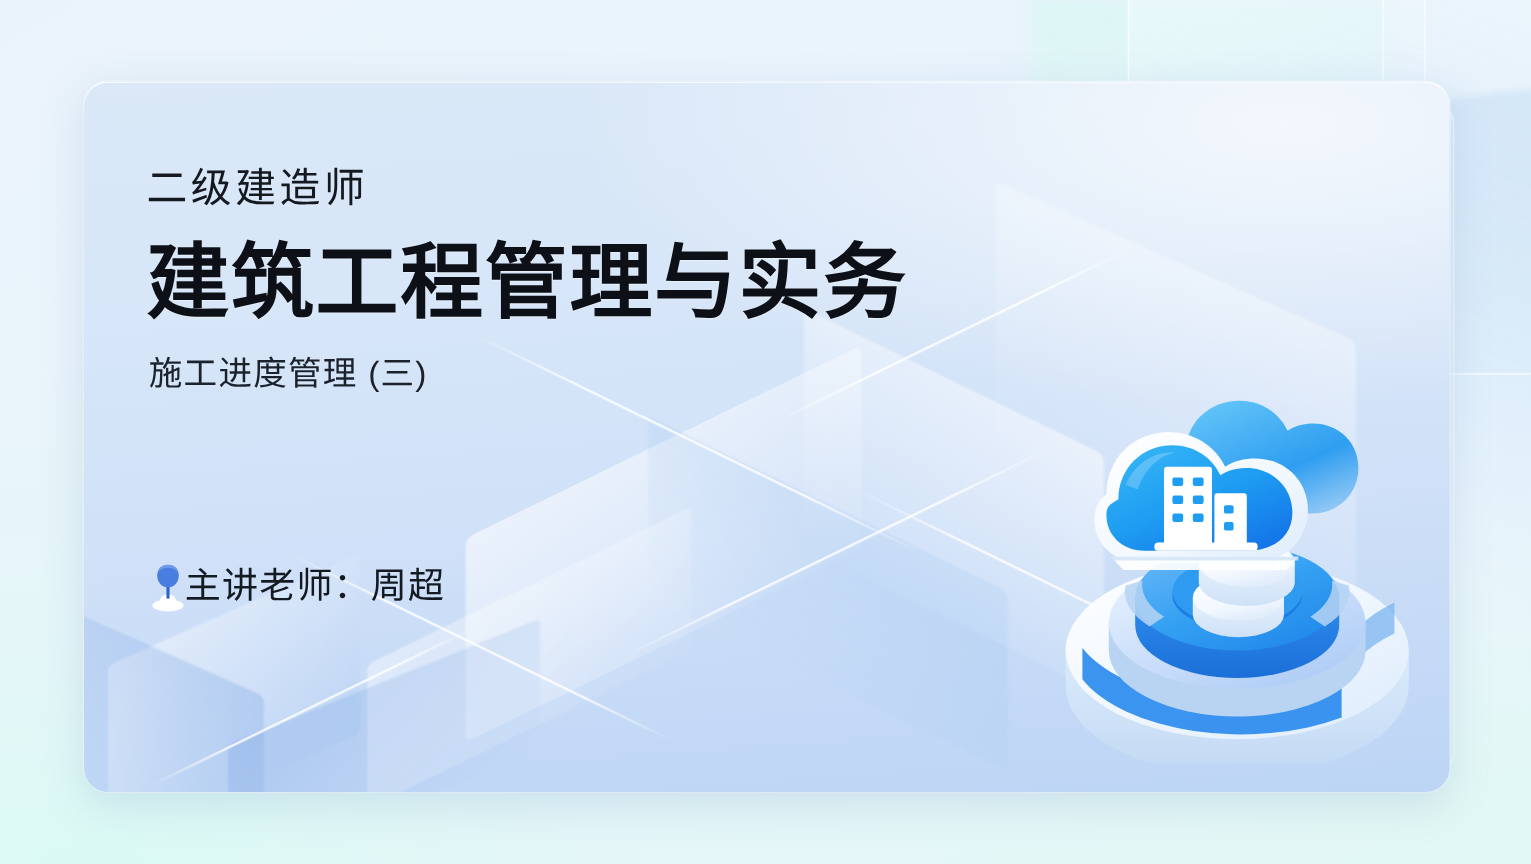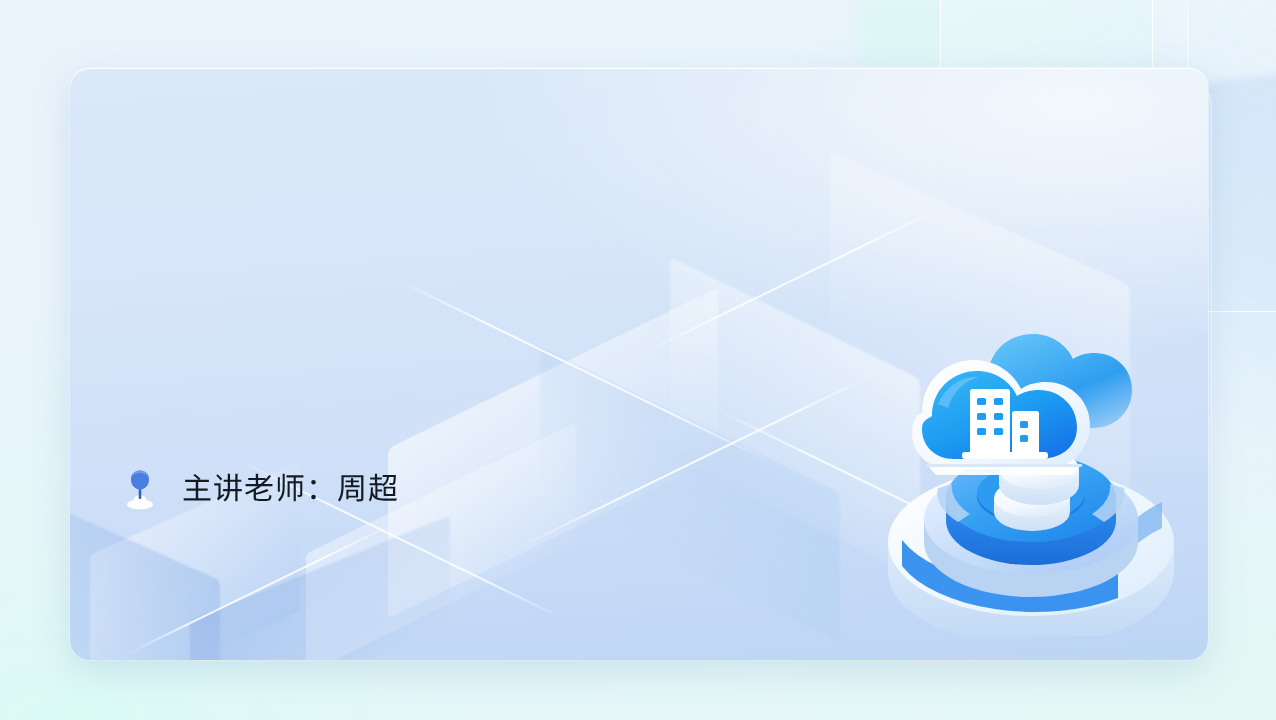--- a/index.html
+++ b/index.html
@@ -192,21 +192,21 @@
     line-height: 1;
     white-space: nowrap;
   }
 
   
   .teacher-row {
     position: absolute;
     left: 56px; top: 400px;
     display: flex;
     align-items: center;
-    gap: 28px;
+    gap: 0;
     z-index: 6;
   }
   .teacher-icon {
     width: 28px; height: 42px;
     display: block;
     flex: 0 0 auto;
   }
   .teacher-name {
     font-size: 30px;
     font-weight: 500;
@@ -248,20 +248,25 @@
       <div class="iso iso-7"></div>
       <div class="iso iso-8"></div>
       <div class="iso iso-line iso-l1"></div>
       <div class="iso iso-line iso-l2"></div>
       <div class="iso iso-line iso-l3"></div>
       <div class="iso iso-line iso-l4"></div>
       <div class="iso iso-line iso-l5"></div>
       <div class="iso iso-line iso-l6"></div>
     </div>
 
+    <div class="text-block">
+      <p class="eyebrow">二级建造师</p>
+      <h1 class="main-title">建筑工程管理与实务</h1>
+      <p class="sub-title">施工进度管理 (三)</p>
+    </div>
 
     <div class="teacher-row">
       <svg class="teacher-icon" viewBox="0 0 28 42">
         <ellipse cx="14" cy="36.5" rx="13" ry="5" fill="#ffffff"></ellipse>
         <path d="M6.5 36 C6.5 30.5 9.6 27.2 14 27.2 C18.4 27.2 21.5 30.5 21.5 36 Z" fill="#ffffff"></path>
         <rect x="12.7" y="20" width="2.6" height="11" rx="1.1" fill="#2f62cf"></rect>
         <path d="M14 2.6 C19.3 2.6 23 6.3 23 11.6 C23 17.2 19.1 21.6 14 21.6 C8.9 21.6 5 17.2 5 11.6 C5 6.3 8.7 2.6 14 2.6 Z" fill="#4a7de0"></path>
         <path d="M14 2.6 C18.2 2.6 21.4 5.0 22.6 8.8 C19.8 6.2 17.1 5.1 14 5.1 C10.9 5.1 8.2 6.2 5.4 8.8 C6.6 5.0 9.8 2.6 14 2.6 Z" fill="#6f9aea"></path>
       </svg>
       <span class="teacher-name">主讲老师：周超</span>

